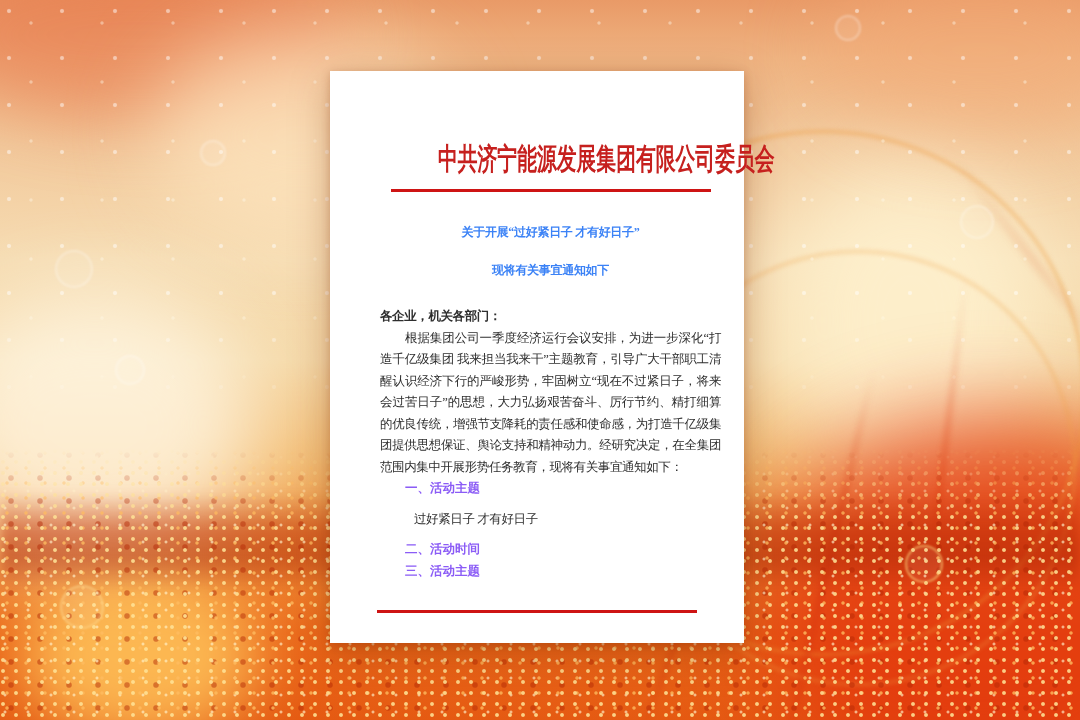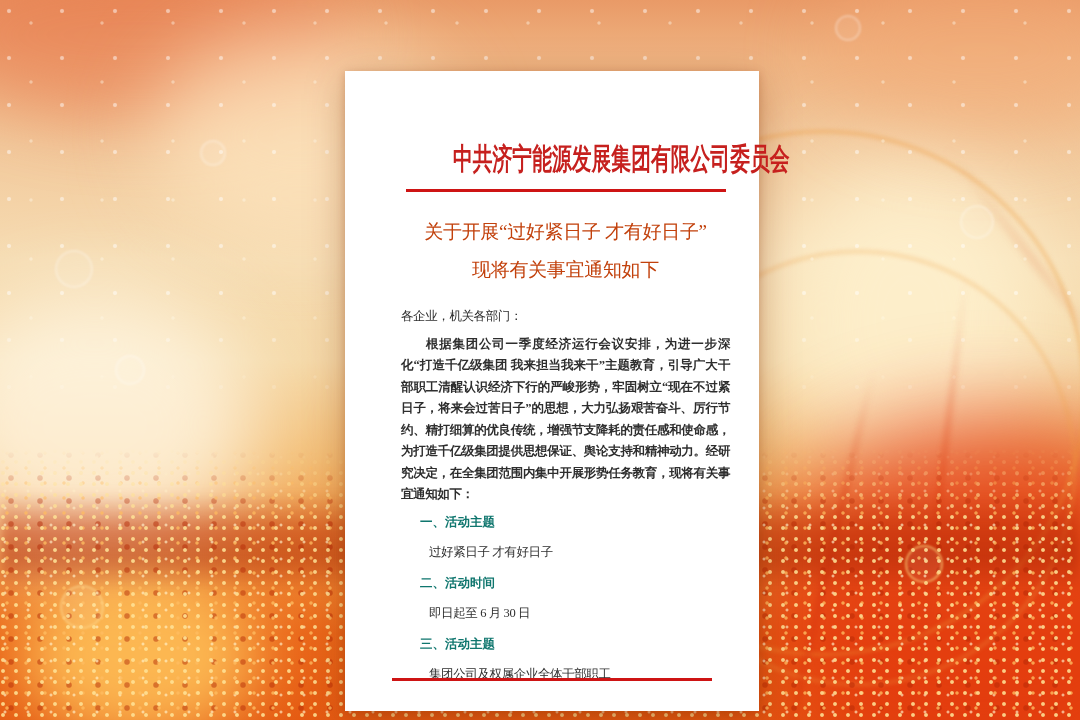--- a/index.html
+++ b/index.html
@@ -68,45 +68,45 @@
   .st1{right:250px;bottom:-60px;width:6px;height:420px;background:linear-gradient(180deg,transparent,rgba(214,52,14,.6),rgba(214,52,14,.35));transform:rotate(13deg);}
   .st2{right:140px;bottom:-30px;width:5px;height:480px;background:linear-gradient(180deg,transparent,rgba(220,60,16,.55),rgba(220,60,16,.3));transform:rotate(7deg);}
   .st3{right:395px;bottom:-70px;width:5px;height:330px;background:linear-gradient(180deg,transparent,rgba(205,48,12,.5),transparent);transform:rotate(21deg);}
   .st4{right:45px;top:110px;width:4px;height:300px;background:linear-gradient(180deg,transparent,rgba(216,96,40,.4),transparent);transform:rotate(-38deg);filter:blur(4px);}
   .arc{position:absolute;border:3px solid rgba(238,150,56,.45);border-radius:50%;filter:blur(2px);background:transparent;}
   .arc1{left:560px;top:130px;width:520px;height:520px;}
   .arc2{left:640px;top:250px;width:430px;height:430px;border-color:rgba(240,160,70,.35);}
 
   
   .paper{
-    position:absolute;left:345px;top:71px;width:414px;height:640px;
+    position:absolute;left:330px;top:71px;width:414px;height:572px;
     background:#ffffff;
     box-shadow:0 10px 36px rgba(130,45,0,.35), 0 2px 8px rgba(130,45,0,.25);
     box-sizing:border-box;
     padding:73px 23px 0 50px;
   }
   .org-title{
     margin:0;color:#c6201e;
     font-size:30px;font-weight:bold;line-height:30px;
     white-space:nowrap;text-align:center;
     transform:scaleX(.66);transform-origin:50% 50%;
     letter-spacing:0;
   }
   .rule{background:#ce1414;height:3px;width:320px;margin:0 auto;}
   .rule-top{margin-top:15px;}
   .rule-bottom{position:absolute;left:47px;right:47px;width:auto;bottom:30px;height:3px;}
   .notice-title{
-    margin:21px 0 0 0;color:#c2410c;text-align:center;
-    font-size:19px;font-weight:normal;line-height:38px;letter-spacing:-.3px;
+    margin:21px 0 0 0;color:#3b82f6;text-align:center;
+    font-size:12px;font-weight:bold;line-height:38px;letter-spacing:-.3px;
   }
   .doc-body{margin-top:17px;color:#2e2e2e;font-size:12.5px;line-height:21.5px;letter-spacing:-.4px;}
-  .salutation{margin:6px;}
-  .body-par{margin:6px;text-indent:2em;text-align:justify;font-weight:bold;}
+  .salutation{margin:0;font-weight:bold;}
+  .body-par{margin:0;text-indent:2em;text-align:justify;}
   .sec-head{
-    margin:0;text-indent:2em;font-weight:bold;color:#0f766e;
+    margin:0;text-indent:2em;font-weight:bold;color:#8b5cf6;
     font-family:"Liberation Sans","DejaVu Sans",sans-serif;
     font-size:12.5px;letter-spacing:0;
   }
   .sec-body{margin:9px;text-indent:2em;}
 </style>
 </head>
 <body>
 
 <div class="stage">
   <div class="bg-base"></div>
@@ -140,19 +140,17 @@
     <h2 class="notice-title">
       <span>关于开展“过好紧日子 才有好日子”</span><br>
       <span>现将有关事宜通知如下</span>
     </h2>
     <div class="doc-body">
       <p class="salutation">各企业，机关各部门：</p>
       <p class="body-par">根据集团公司一季度经济运行会议安排，为进一步深化“打造千亿级集团 我来担当我来干”主题教育，引导广大干部职工清醒认识经济下行的严峻形势，牢固树立“现在不过紧日子，将来会过苦日子”的思想，大力弘扬艰苦奋斗、厉行节约、精打细算的优良传统，增强节支降耗的责任感和使命感，为打造千亿级集团提供思想保证、舆论支持和精神动力。经研究决定，在全集团范围内集中开展形势任务教育，现将有关事宜通知如下：</p>
       <p class="sec-head">一、活动主题</p>
       <p class="sec-body">过好紧日子 才有好日子</p>
       <p class="sec-head">二、活动时间</p>
-      <p class="sec-body">即日起至 6 月 30 日</p>
       <p class="sec-head">三、活动主题</p>
-      <p class="sec-body">集团公司及权属企业全体干部职工</p>
     </div>
     <div class="rule rule-bottom"></div>
   </div>
 </div>
 
 </body></html>

